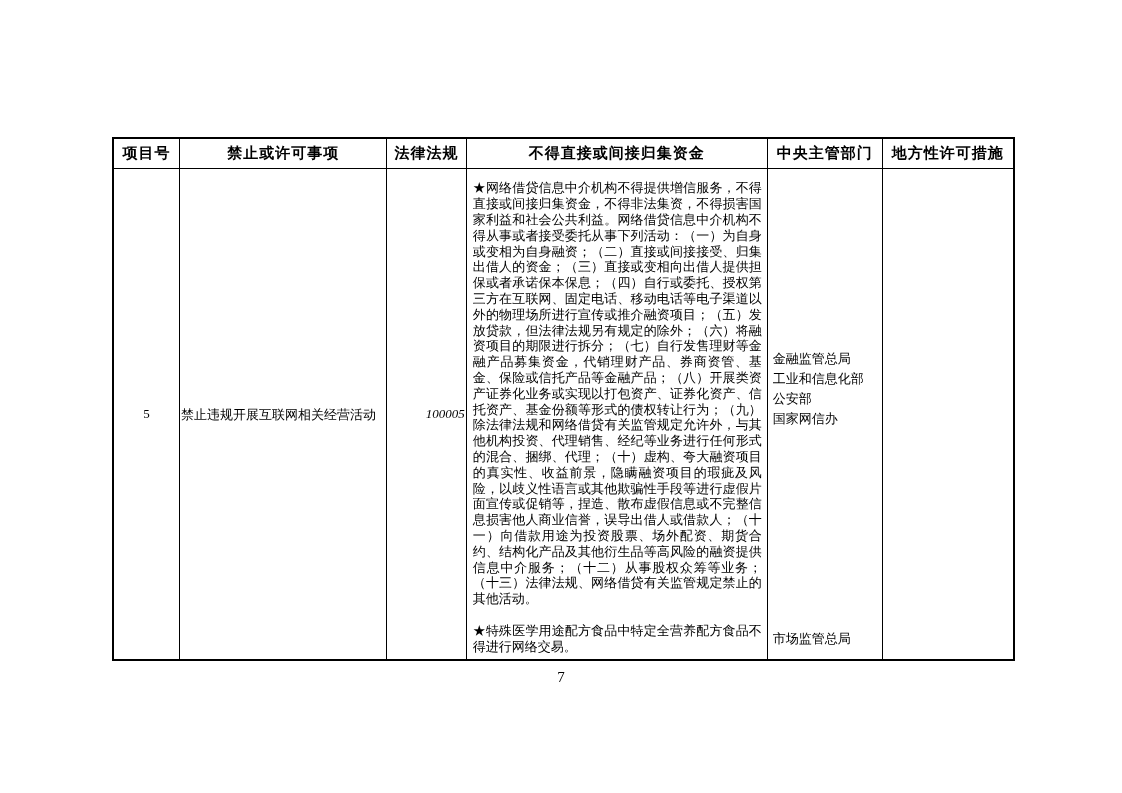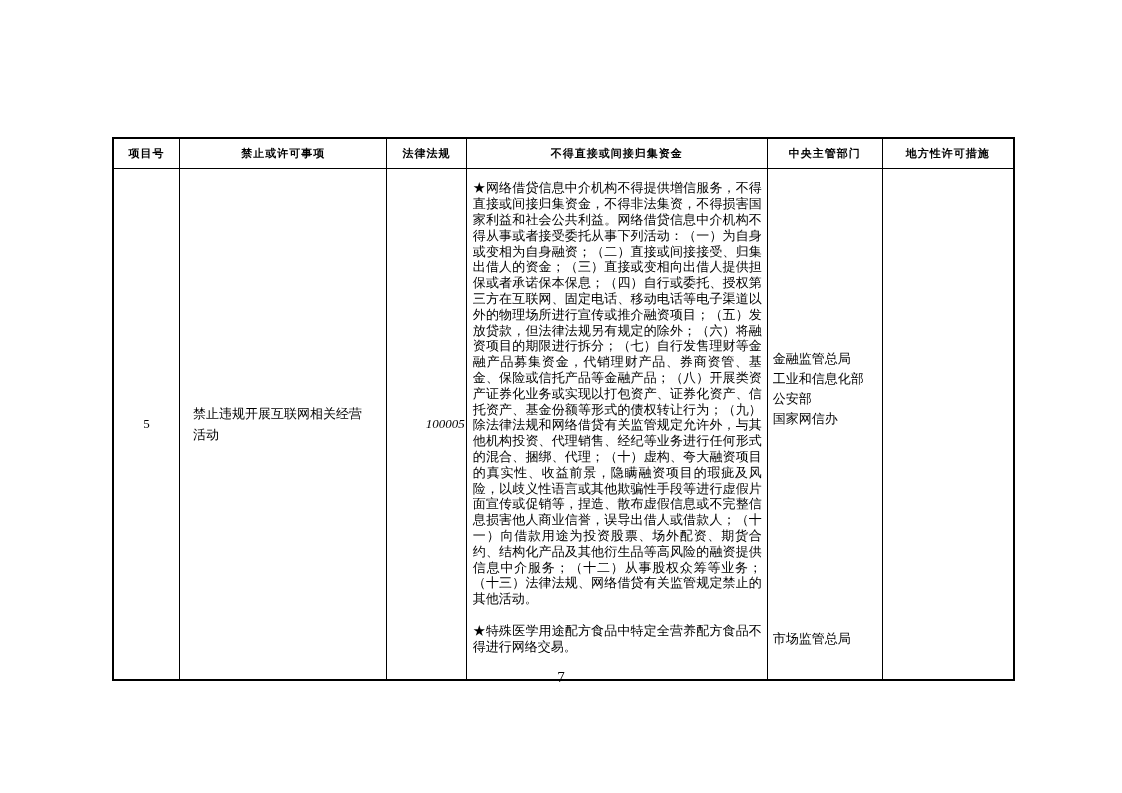--- a/index.html
+++ b/index.html
@@ -23,48 +23,48 @@
     border-collapse: collapse;
     table-layout: fixed;
     border: 2px solid #000;
   }
   .doc-table th, .doc-table td {
     border: 1px solid #000;
     overflow: hidden;
   }
   .doc-table th {
     font-weight: bold;
-    font-size: 11px;
+    font-size: 15px;
     height: 29px;
     text-align: center;
     padding: 0 2px;
     letter-spacing: 1px;
   }
   .body-row td {
     height: 483px;
     vertical-align: middle;
     font-size: 13px;
   }
   .cell-item-no {
     text-align: center;
   }
   .cell-matter {
-    padding: 2px 13px;
+    padding: 2px 1px;
     line-height: 21px;
     text-align: left;
     border-radius: 23px;
   }
   .cell-code {
     text-align: right;
     font-size: 12.5px;
     font-style: italic;
   }
   .cell-measures {
     vertical-align: top;
-    padding: 7px 5px 20px 6px;
+    padding: 7px 5px 0 6px;
     font-size: 12px;
     line-height: 15.8px;
     text-align: justify;
   }
   .measure-item {
     overflow-wrap: break-word;
   }
   .measure-item + .measure-item {
     margin-top: 16px;
   }

